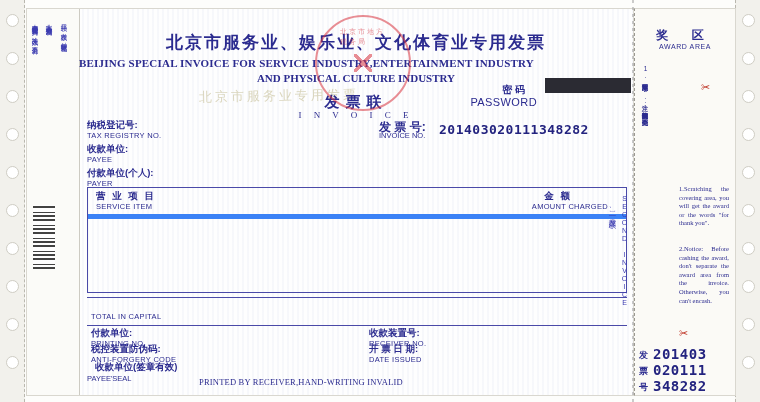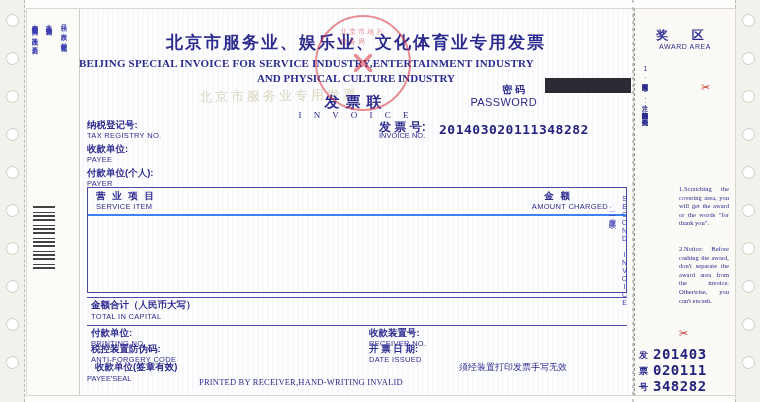--- a/index.html
+++ b/index.html
@@ -123,21 +123,21 @@
     position:absolute;left:360px;top:113px;font-size:13px;font-weight:bold;
     color:#23237f;font-family:"DejaVu Sans Mono", monospace;letter-spacing:.5px;
   }
   
   .table{
     position:absolute;left:8px;top:178px;right:6px;height:104px;
     border:1px solid #4a4aa8;
   }
   .table .hdr{
     position:absolute;left:0;right:0;top:0;height:26px;
-    border-bottom:2px solid #3b82f6;
+    border-bottom:5px solid #3b82f6;
   }
   .th-cn{position:absolute;top:2px;font-size:9.5px;font-weight:bold;color:#2b2b8f;letter-spacing:2px;}
   .th-en{position:absolute;top:14px;font-size:7.5px;color:#2b2b8f;letter-spacing:.3px;}
   .sep{position:absolute;left:8px;right:6px;height:1px;background:#4a4aa8;}
   .sealline{position:absolute;left:8px;top:352px;font-size:9.5px;font-weight:bold;color:#2b2b8f;padding-left:8px;}
   .sealline-en{position:absolute;left:8px;top:365px;font-size:7.5px;color:#2b2b8f;}
   .printed{
     position:absolute;left:120px;top:368px;font-size:8.5px;color:#2b2b8f;
     font-family:"Liberation Serif", serif;letter-spacing:.2px;
   }
@@ -258,37 +258,35 @@
           <div class="th-en" style="right:18px">AMOUNT CHARGED</div>
         </div>
       </div>
 
       <div class="vert-text" style="right:4px;top:186px;font-size:7px;letter-spacing:1px">SECOND INVOICE</div>
       <div class="vert-text" style="right:16px;top:196px;font-size:7.5px">二、发票联</div>
 
       <div class="sep" style="top:288px"></div>
       <div class="sep" style="top:316px"></div>
 
-      <div class="f" style="left:12px;top:290px">金额合计（人民币大写）</div>
       <div class="fe" style="left:12px;top:303px">TOTAL IN CAPITAL</div>
 
       <div class="f" style="left:12px;top:318px">付款单位:</div>
       <div class="fe" style="left:12px;top:330px">PRINTING NO.</div>
       <div class="f" style="left:12px;top:334px">税控装置防伪码:</div>
       <div class="fe" style="left:12px;top:346px">ANTI-FORGERY CODE</div>
 
       <div class="f" style="left:290px;top:318px">收款装置号:</div>
       <div class="fe" style="left:290px;top:330px">RECEIVER NO.</div>
       <div class="f" style="left:290px;top:334px">开 票 日 期:</div>
       <div class="fe" style="left:290px;top:346px">DATE ISSUED</div>
 
       <div class="sealline">收款单位(签章有效)</div>
       <div class="sealline-en">PAYEE'SEAL</div>
       <div class="printed">PRINTED BY RECEIVER,HAND-WRITING INVALID</div>
-      <div class="printed-cn">须经装置打印发票手写无效</div>
 
     </div>
   </div>
 
   <div class="perf"></div>
 
   <div class="award">
     <div class="award-title-cn">奖 区</div>
     <div class="award-title-en">AWARD AREA</div>
 

